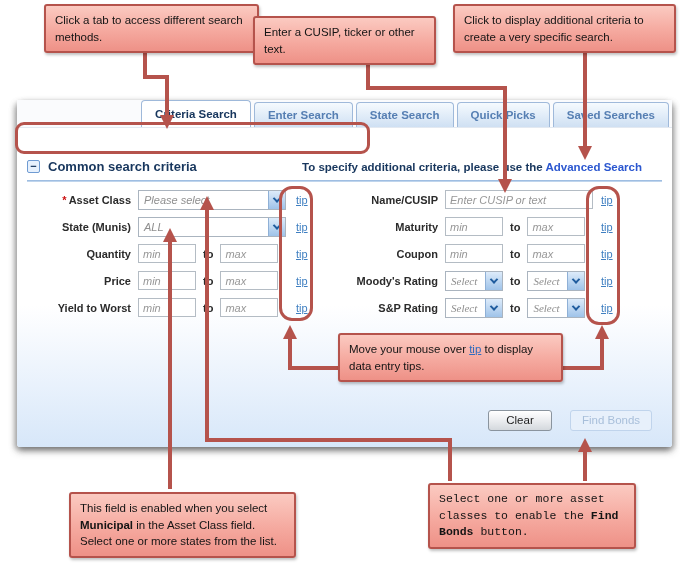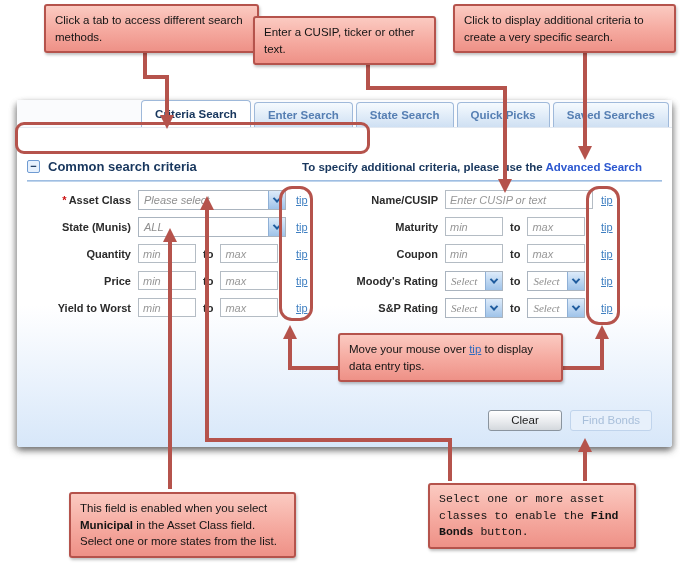--- a/index.html
+++ b/index.html
@@ -96,21 +96,21 @@
 
   input.txt { width:58px; height:19px; border:1px solid #b4bcc4; background:#fff;
     font-family:"Liberation Sans",sans-serif; font-size:11px; color:#555; padding:0 4px; }
   input.txt.wide { width:148px; }
   input.txt::placeholder { color:#979797; font-style:italic; opacity:1; }
   .to { font-weight:bold; color:#2b2b2b; margin:0 7px; font-size:11px; }
   .tip-link { margin-left:8px; color:#3f7fc1; text-decoration:underline; font-size:11px; cursor:pointer; }
 
   .btn { position:absolute; height:21px; border-radius:3px; font-size:11.5px; text-align:center;
     line-height:19px; cursor:pointer; font-family:"Liberation Sans",sans-serif; }
-  .btn-clear { left:471px; top:258px; width:74px; color:#1d1d1d;
+  .btn-clear { left:471px; top:258px; width:64px; color:#1d1d1d;
     background:linear-gradient(180deg,#ffffff 0%,#e9ebee 55%,#d4d8dd 100%);
     border:1px solid #8a949e; box-shadow:inset 0 1px 0 #fff; }
   .btn-find { left:553px; top:258px; width:82px; color:#a8bfda;
     background:#e7f0fb; border:1px solid #c0d4ec; }
 </style>
 </head>
 <body>
 
 <div class="canvas">
 

